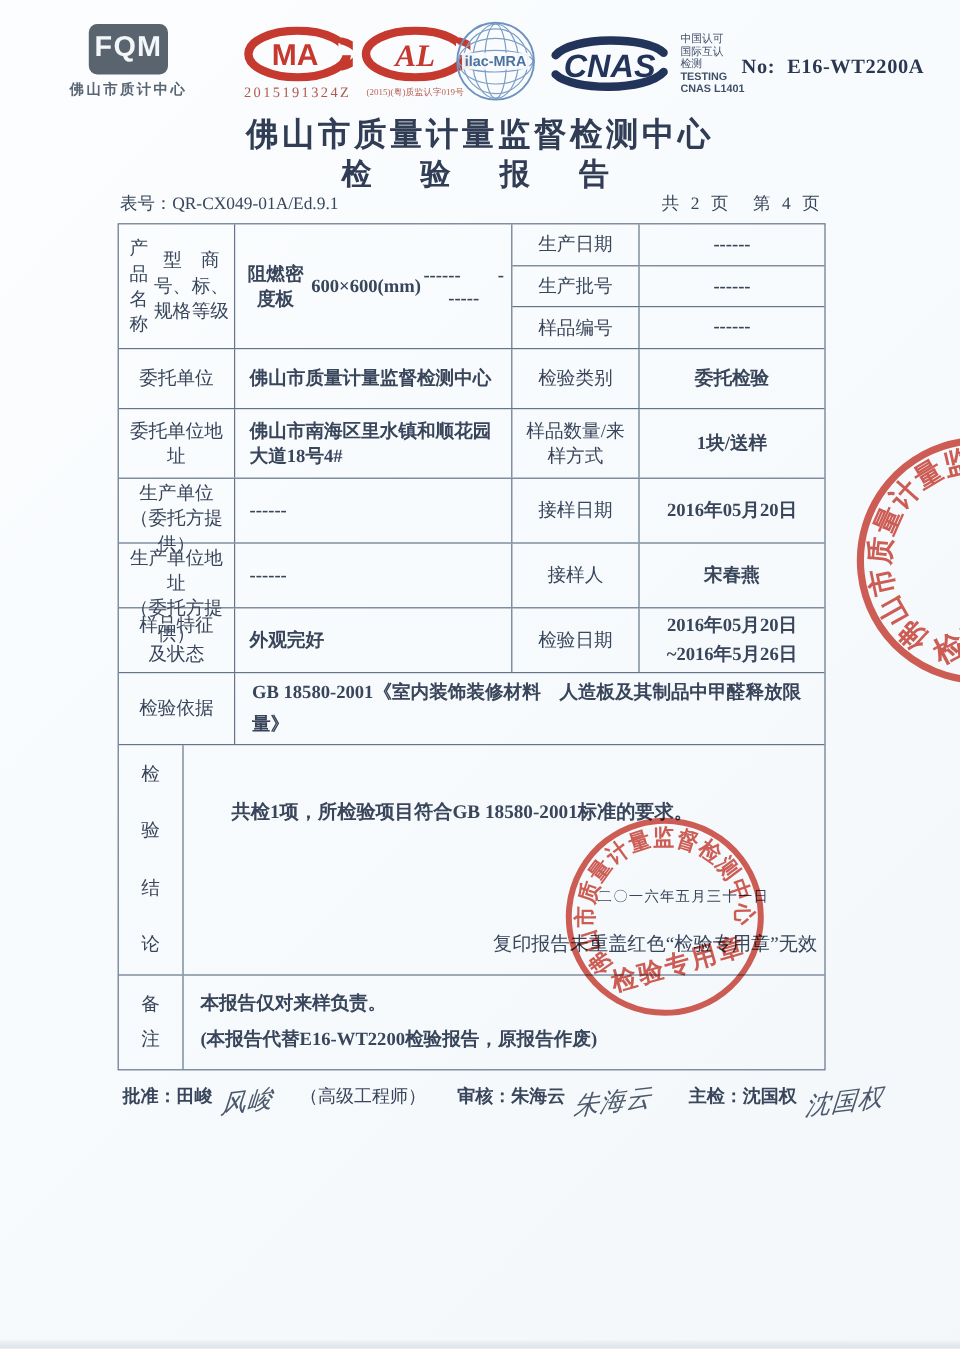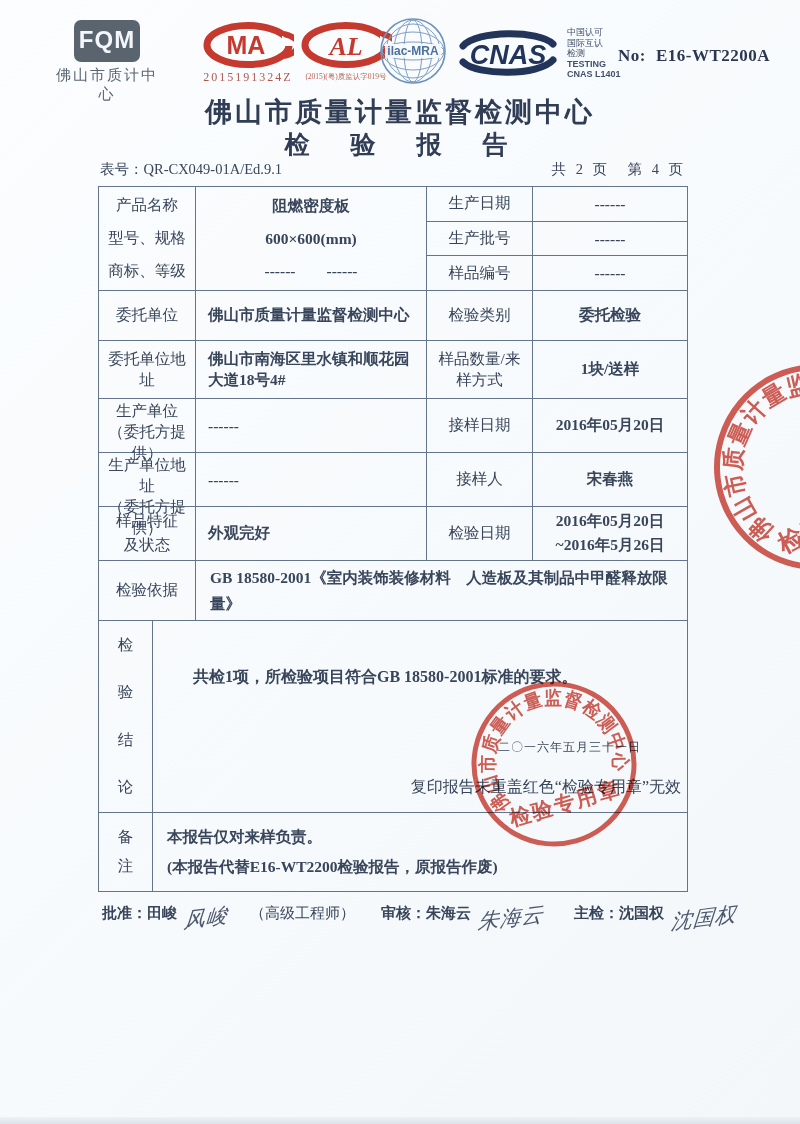--- a/index.html
+++ b/index.html
@@ -27,21 +27,21 @@
     background:linear-gradient(#eef2f5,#dde3e9);
   }
   
   .hdr{position:absolute;left:0;top:0;width:800px;height:190px;}
   .fqm{position:absolute;left:52px;top:20px;width:110px;text-align:center;}
   .fqm-box{
     display:inline-block;width:66px;height:42px;line-height:40px;border-radius:7px;
     background:var(--slate);color:#f4f7fa;font-weight:700;font-size:24px;
     font-family:"Liberation Sans","DejaVu Sans",sans-serif;letter-spacing:1px;
   }
-  .fqm-caption{margin-top:4px;font-size:15px;color:#5a6673;letter-spacing:2px;font-weight:400;}
+  .fqm-caption{margin-top:4px;font-size:12px;color:#5a6673;letter-spacing:2px;font-weight:700;}
   .mark{position:absolute;text-align:center;}
   .cma{left:200px;top:22px;width:96px;}
   .cal{left:298px;top:22px;width:96px;}
   .mark svg{display:block;margin:0 auto;}
   .cma-no{margin-top:2px;font-size:12px;color:#b05a4c;letter-spacing:2px;font-family:"Liberation Serif",serif;}
   .cal-no{margin-top:4px;font-size:7.5px;color:#bb6254;letter-spacing:0;white-space:nowrap;}
   .ilac{position:absolute;left:378px;top:16px;width:70px;height:70px;}
   .cnas-logo{position:absolute;left:455px;top:28px;}
   .cnas-meta{
     position:absolute;left:567px;top:27px;font-size:9px;line-height:10.5px;color:#41506a;
@@ -73,21 +73,21 @@
   .td:last-child{border-right:none;}
   .c1{width:97px;flex:none;}
   .c2{width:231px;flex:none;}
   .c3{width:106px;flex:none;}
   .c4{flex:1;}
   .bold{font-weight:700;}
   .col{flex-direction:column;justify-content:space-around;}
   .left{justify-content:flex-start;text-align:left;padding-left:12px;padding-right:8px;}
   
   .r-block{height:104px;}
-  .r-block .lines{display:flex;flex-direction:column;justify-content:space-around;height:100%;width:100%;align-items:center;}
+  .r-block .lines{display:flex;justify-content:space-around;height:100%;width:100%;align-items:center;}
   .side{flex:1;display:flex;flex-direction:column;padding:0;}
   .side-row{flex:1;display:flex;border-bottom:1.6px solid var(--line);}
   .side-row:last-child{border-bottom:none;}
   .side-l{width:106px;flex:none;border-right:1.6px solid var(--line);display:flex;align-items:center;justify-content:center;}
   .side-v{flex:1;display:flex;align-items:center;justify-content:center;font-weight:700;}
   .r2{height:50px;}
   .r3{height:58px;}
   .r4{height:54px;}
   .r7{height:60px;}
   .basis-val{line-height:26px;padding:4px 10px 4px 14px;}

